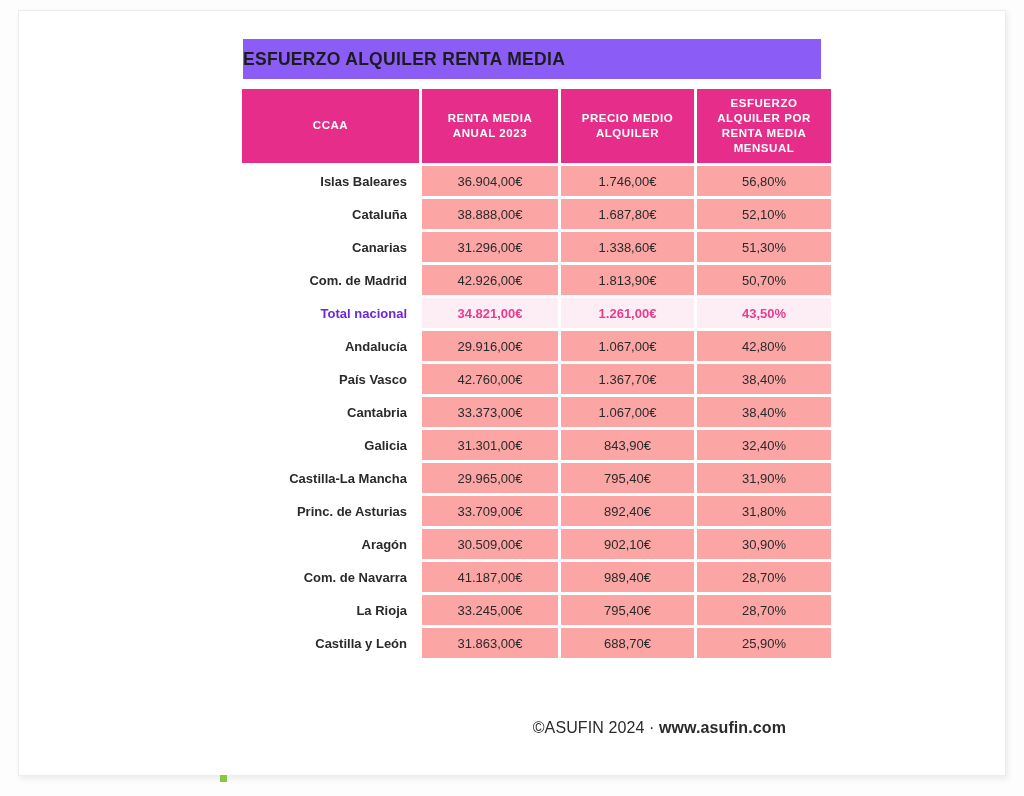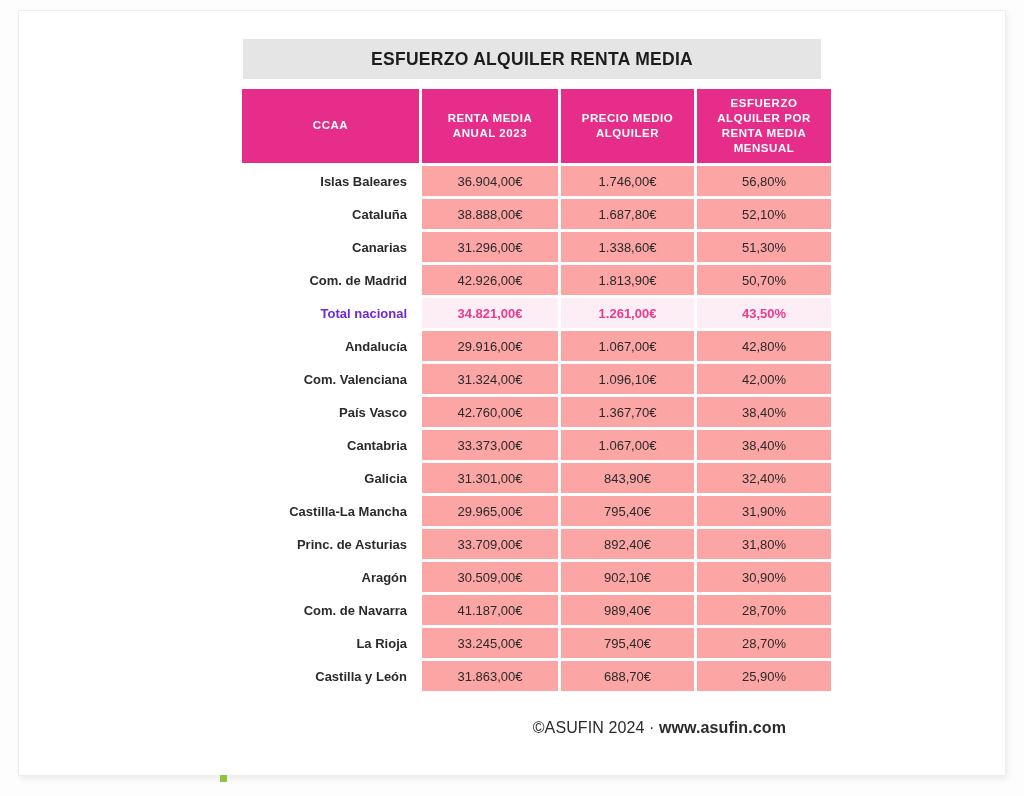--- a/index.html
+++ b/index.html
@@ -38,24 +38,24 @@
     width: 582px;
     height: 730px;
   }
   
   .title-band {
     position: absolute;
     left: 21px;
     top: 10px;
     width: 578px;
     height: 40px;
-    background: #e5e5e5;
+    background: #8b5cf6;
     display: flex;
     align-items: center;
-    justify-content: center;
+    justify-content: flex-start;
   }
   .title-text {
     font-size: 17.5px;
     font-weight: 800;
     letter-spacing: 0.3px;
     color: #1c1c1c;
     text-align: center;
   }
   
   .data-table {
@@ -195,26 +195,20 @@
               <td class="cell-num">1.261,00€</td>
               <td class="cell-num">43,50%</td>
             </tr>
             <tr>
               <td class="cell-name">Andalucía</td>
               <td class="cell-num">29.916,00€</td>
               <td class="cell-num">1.067,00€</td>
               <td class="cell-num">42,80%</td>
             </tr>
             <tr>
-              <td class="cell-name">Com. Valenciana</td>
-              <td class="cell-num">31.324,00€</td>
-              <td class="cell-num">1.096,10€</td>
-              <td class="cell-num">42,00%</td>
-            </tr>
-            <tr>
               <td class="cell-name">País Vasco</td>
               <td class="cell-num">42.760,00€</td>
               <td class="cell-num">1.367,70€</td>
               <td class="cell-num">38,40%</td>
             </tr>
             <tr>
               <td class="cell-name">Cantabria</td>
               <td class="cell-num">33.373,00€</td>
               <td class="cell-num">1.067,00€</td>
               <td class="cell-num">38,40%</td>

